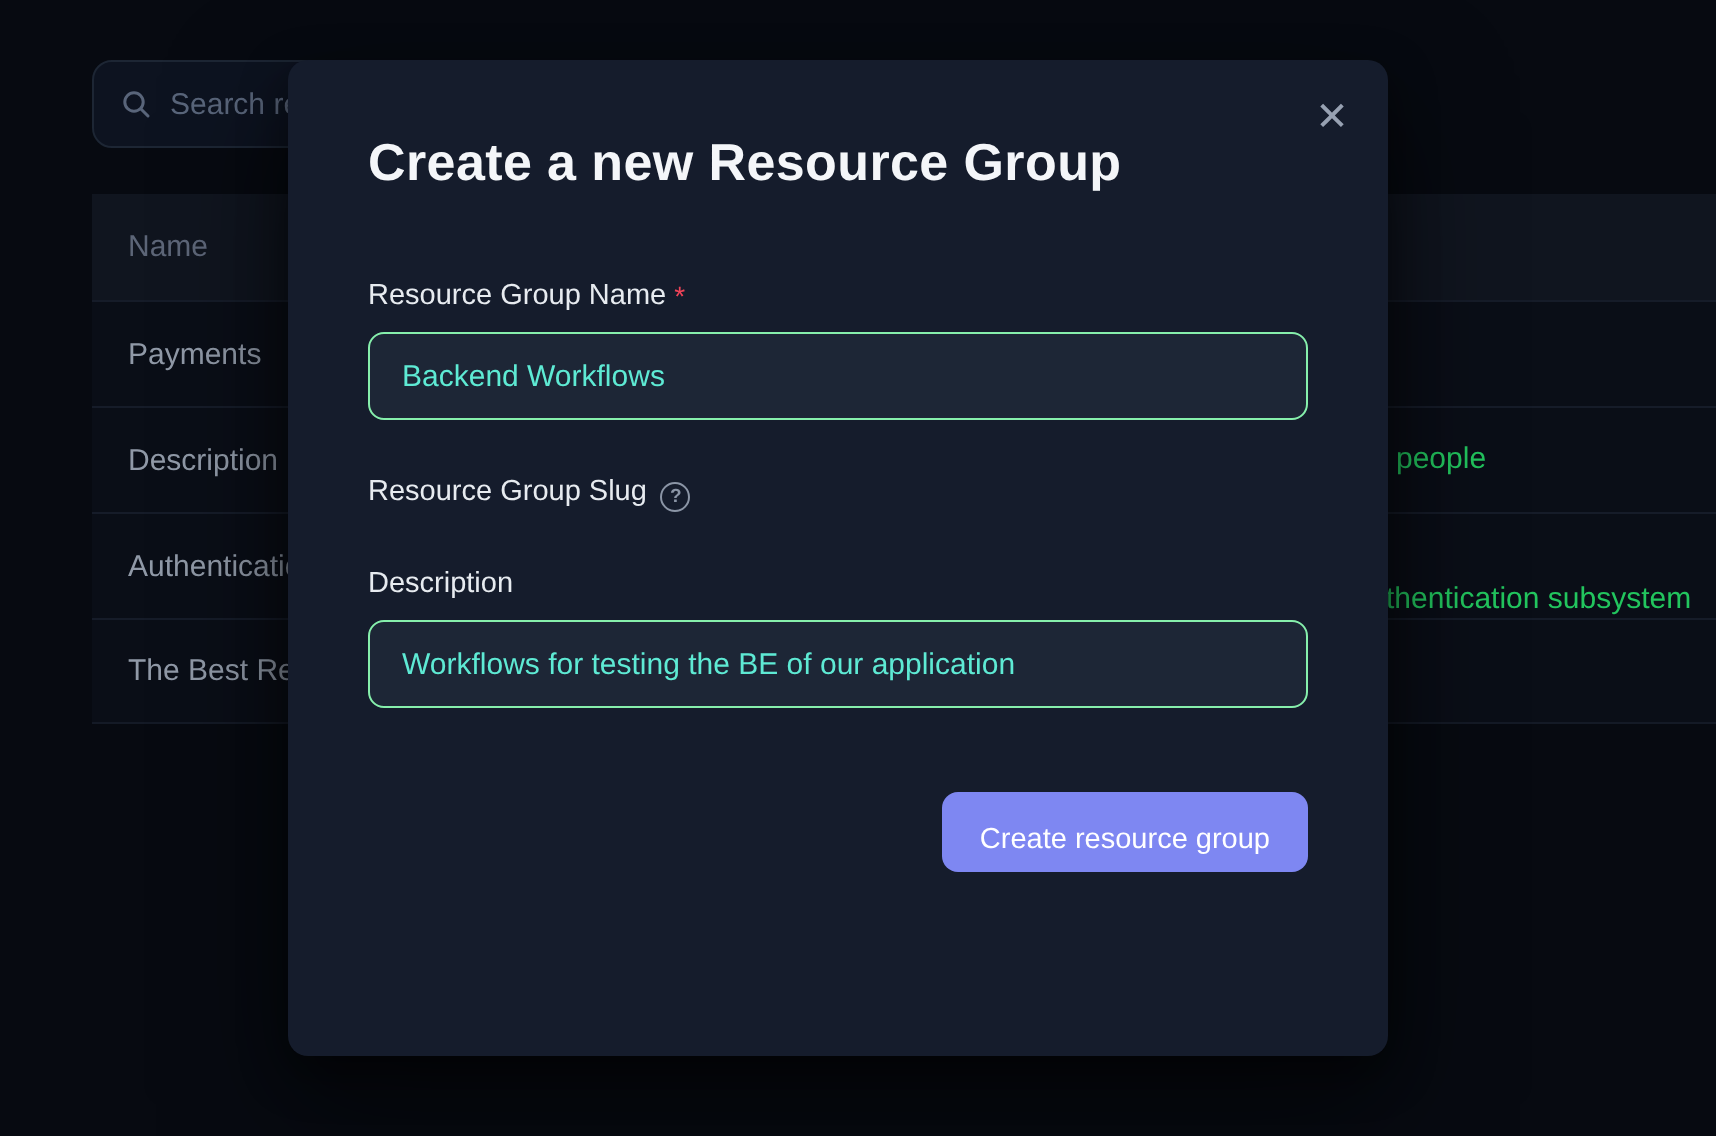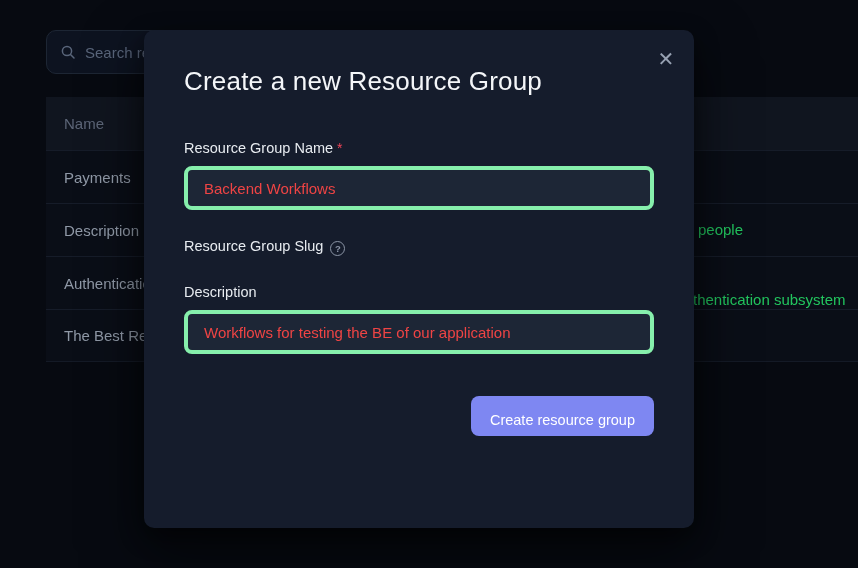--- a/index.html
+++ b/index.html
@@ -50,42 +50,42 @@
     box-shadow:0 25px 60px rgba(0,0,0,.55), 0 8px 24px rgba(0,0,0,.45);
     padding:34px 40px 0 40px;
   }
   .close-btn {
     position:absolute; top:16px; right:15px; width:26px; height:26px;
     background:none; border:none; cursor:pointer;
     display:flex; align-items:center; justify-content:center;
     color:#97a1b2; font-size:20px; line-height:1; font-family:inherit;
   }
   .modal-title {
-    font-size:26px; line-height:34px; font-weight:400;
+    font-size:26px; line-height:34px; font-weight:700;
     color:#f4f6f9; letter-spacing:.2px;
   }
   .field-label {
     display:flex; align-items:flex-end;
     margin-top:26px; height:20px;
     color:#e7ebf0; font-size:14.5px; line-height:20px;
   }
   .field-label.first { margin-top:40px; }
   .required-mark { color:#ef4358; margin-left:4px; font-size:14px; }
   .help-icon {
     width:15px; height:15px; margin-left:7px; border-radius:50%;
     border:1.5px solid #8b95a6; color:#8b95a6;
     font-size:9.5px; font-weight:700; line-height:1;
     display:inline-flex; align-items:center; justify-content:center;
     cursor:pointer;
   }
   .input-wrap { position:relative; margin-top:8px; }
   .text-input {
     width:100%; height:44px;
-    background:#1d2636; border:4px solid #86efac; border-radius:8px;
-    color:#ef4444; font-size:15px; font-family:inherit;
+    background:#1d2636; border:1px solid #86efac; border-radius:8px;
+    color:#5eead4; font-size:15px; font-family:inherit;
     padding:0 16px; outline:none;
   }
   .valid-icon {
     position:absolute; right:14px; top:50%; transform:translateY(-50%);
     width:17px; height:17px; border-radius:50%;
     background:#3fc63f; color:#ffffff;
     font-size:11px; font-weight:700; line-height:1;
     display:flex; align-items:center; justify-content:center;
   }
   .modal-footer { margin-top:42px; display:flex; justify-content:flex-end; }

